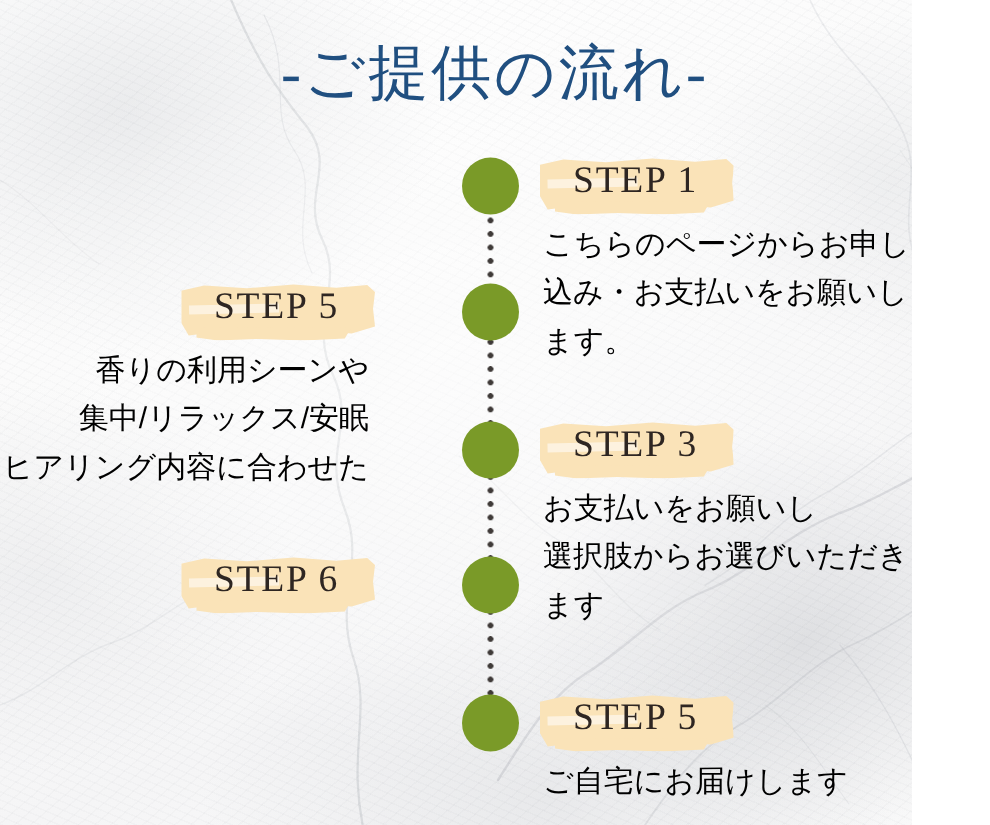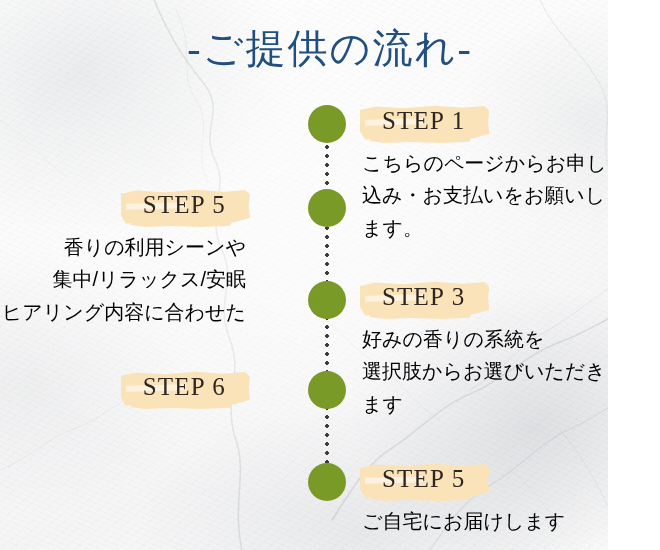--- a/index.html
+++ b/index.html
@@ -220,21 +220,21 @@
 集中/リラックス/安眠
 ヒアリング内容に合わせた</div>
   </div>
 
   <div class="step right" style="top:280px;">
     <div class="badge">
       <span class="hl"></span>
       <span class="hl-b"></span>
       <span>STEP 3</span>
     </div>
-    <div class="body-text">好みの香りの系統を
+    <div class="body-text">お支払いをお願いし
 選択肢からお選びいただき
 ます</div>
   </div>
 
   <div class="step left" style="top:370px;">
     <div class="badge">
       <span class="hl"></span>
       <span class="hl-b"></span>
       <span>STEP 6</span>
     </div>

